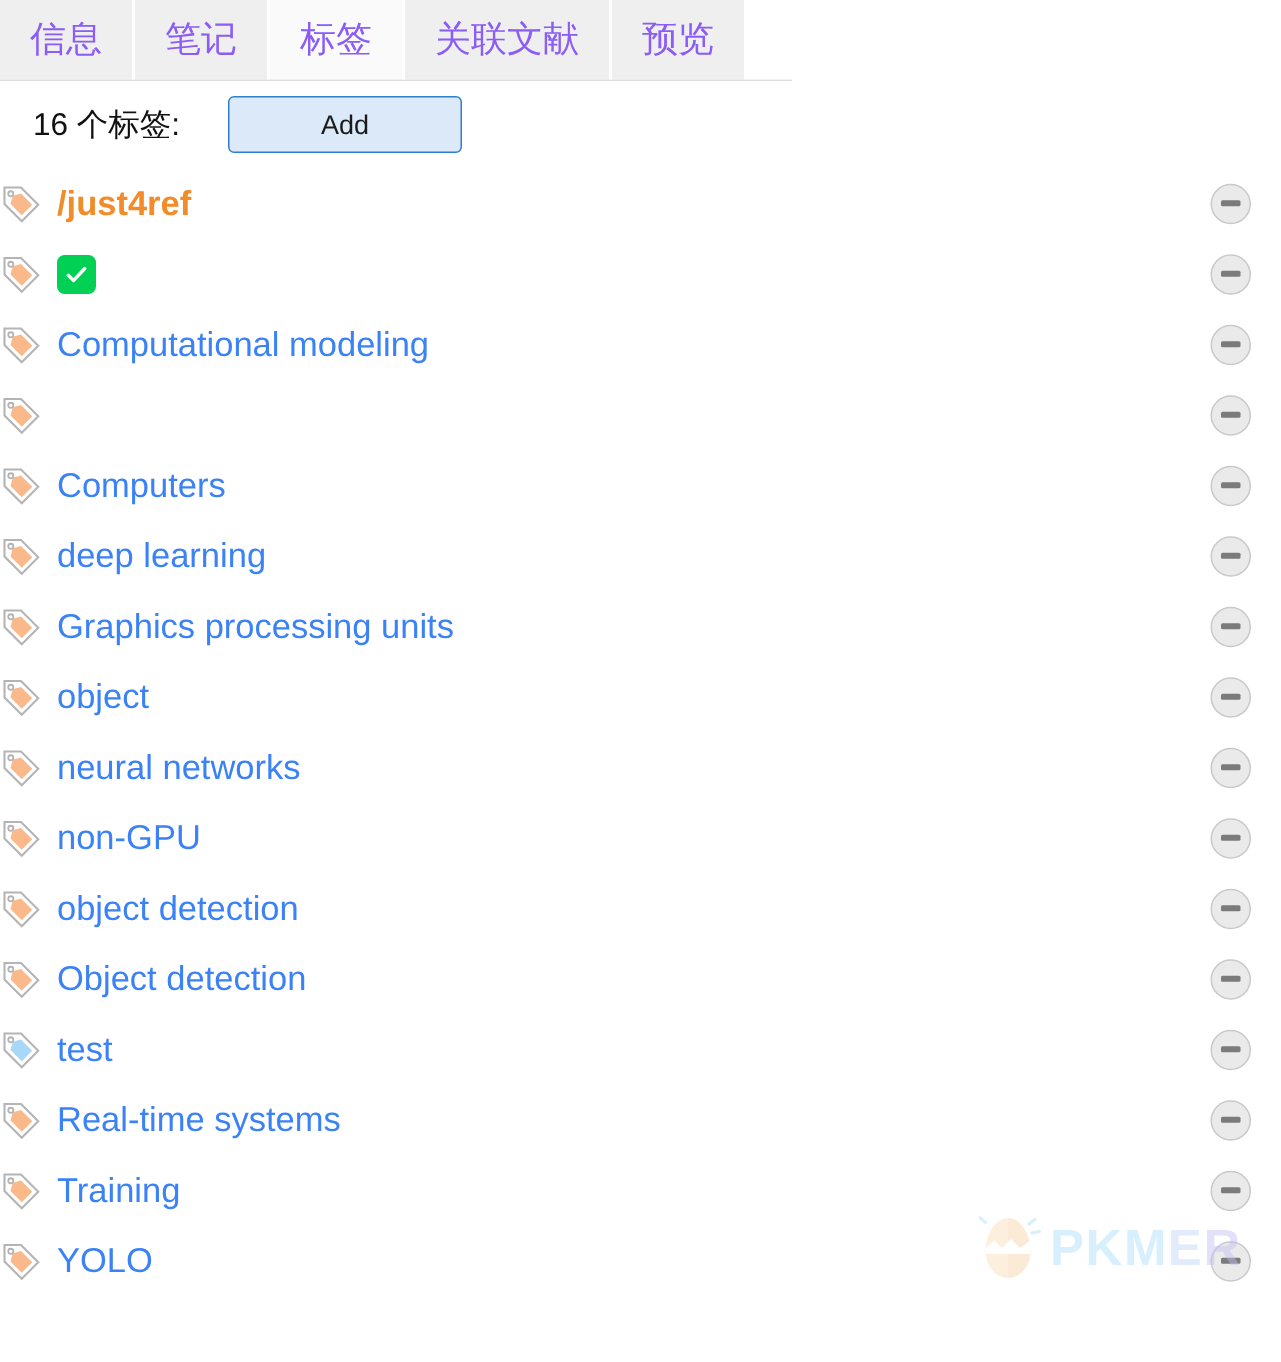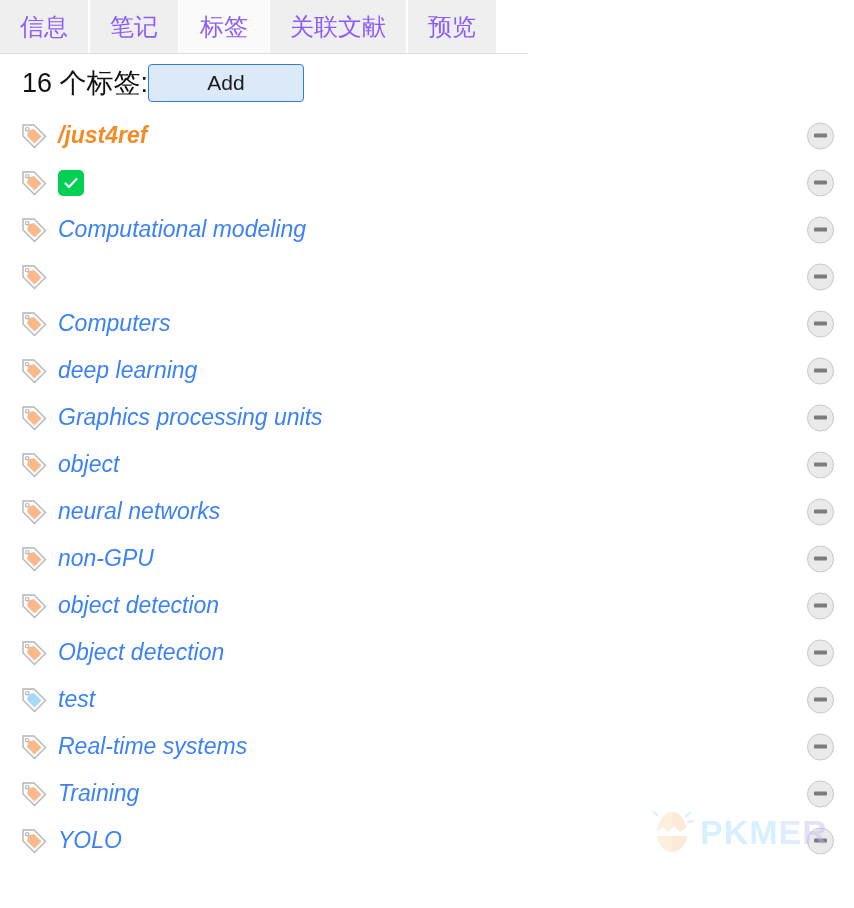--- a/index.html
+++ b/index.html
@@ -50,45 +50,45 @@
   }
 
   
   .countrow {
     display: flex;
     align-items: center;
     height: 58px;
     padding-left: 22px;
   }
   .count-label {
-    font-size: 27px;
+    font-size: 21px;
     color: #111111;
     white-space: nowrap;
   }
   .add-button {
+    margin-left: 32px;
     width: 156px;
     height: 38px;
     border: 1px solid #2f7fd0;
     border-radius: 4px;
     background: #dce9f8;
     color: #1b1b1b;
-    font-size: 21px;
+    font-size: 18px;
     font-family: "Liberation Sans", "DejaVu Sans", sans-serif;
     display: flex;
     align-items: center;
     justify-content: center;
     box-sizing: border-box;
     cursor: pointer;
   }
 
   
   .taglist {
-    padding-left: 20px;
+    padding-left: 0;
     padding-right: 0;
-    font-style: italic;
   }
   .tag-row {
     display: flex;
     align-items: center;
     height: 47px;
     position: relative;
   }
   .tag-icon {
     width: 28px;
     height: 28px;

